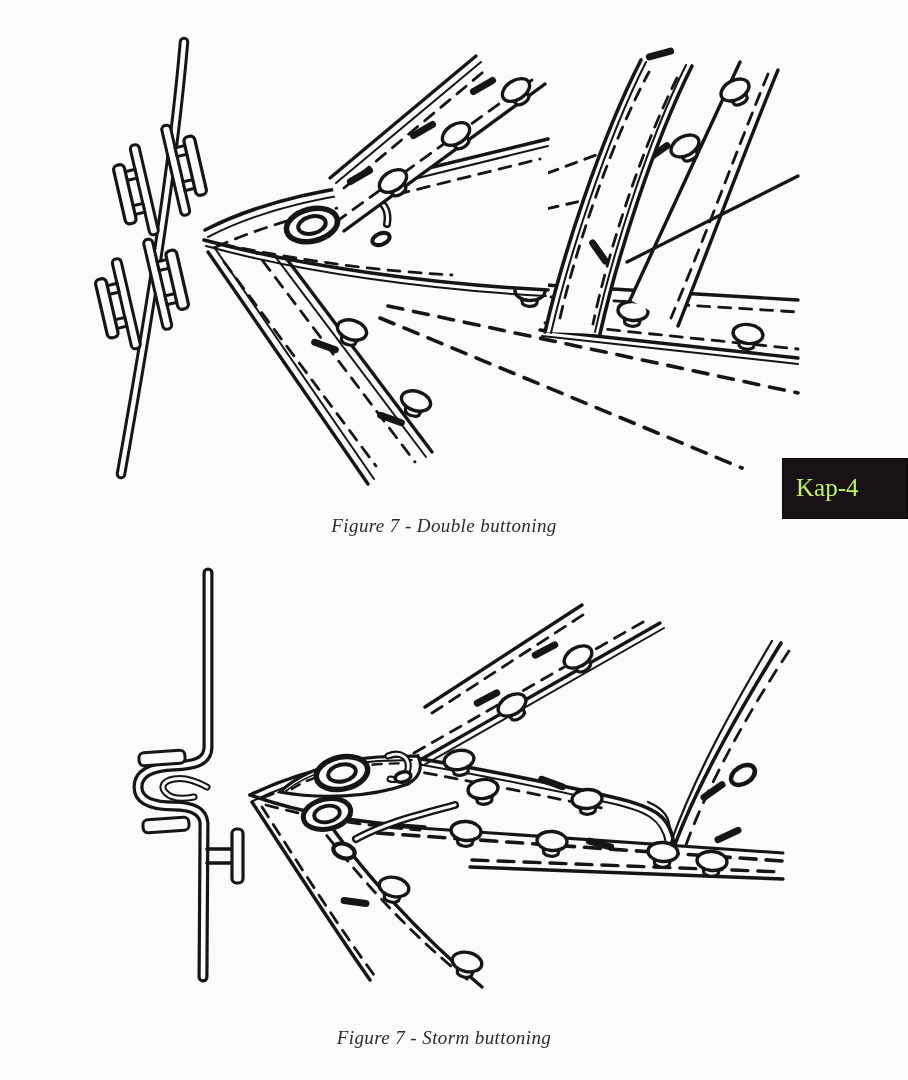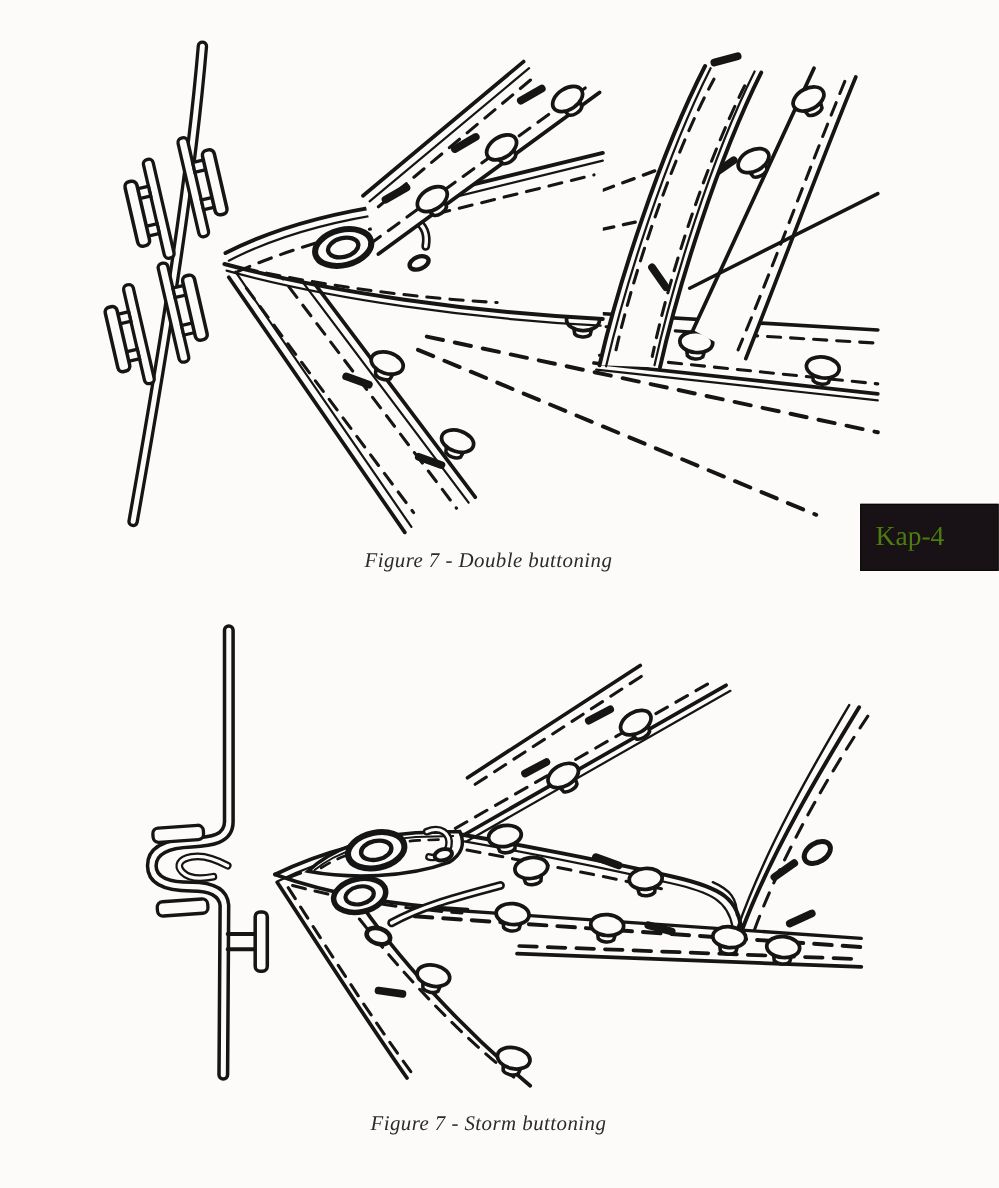--- a/index.html
+++ b/index.html
@@ -15,30 +15,31 @@
   #art7{top:0;}
   #art8{top:555px;}
   .caption{
     position:absolute;
     left:0;width:888px;
     text-align:center;
     font-style:italic;
     font-size:19px;
     letter-spacing:.4px;
     color:#2b2b2b;
+    margin-top:16px;
   }
   #cap7{top:499px;}
   #cap8{top:1011px;}
   .chapter-tab{
     position:absolute;
     left:782px;top:458px;
     width:126px;height:61px;
     box-sizing:border-box;
     background:#181216;
-    color:#4d7c0f;
+    color:#bef264;
     font-size:25px;
     line-height:58px;
     padding-left:13px;
     border:1px solid #090607;
   }
 </style>
 </head>
 <body>
 
 <div class="page">

